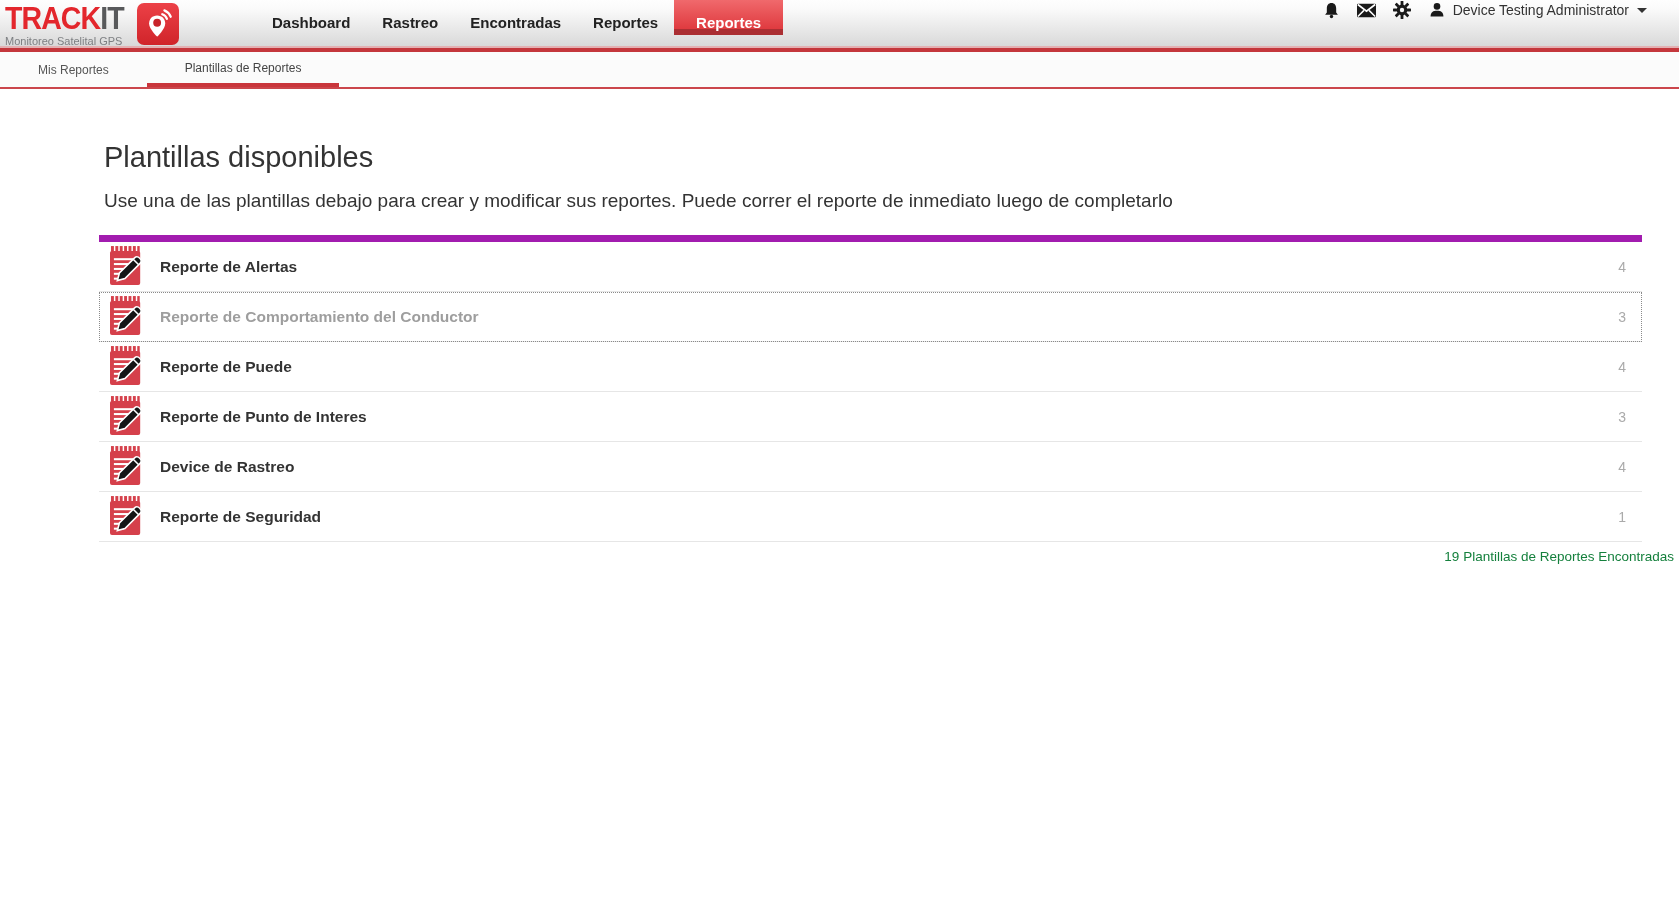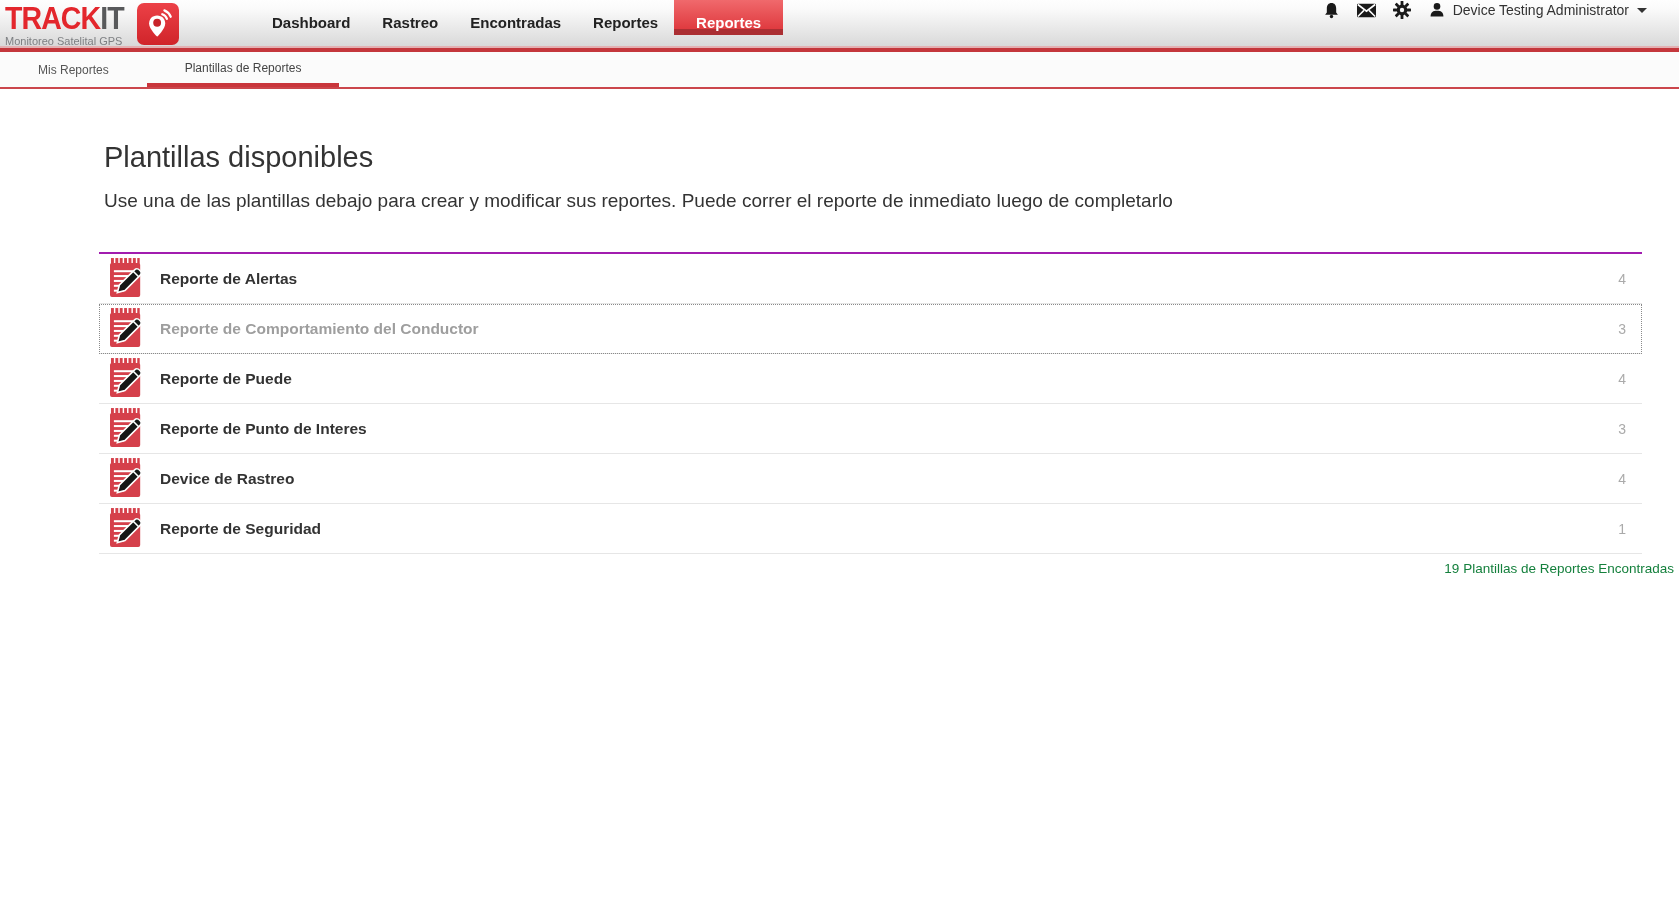--- a/index.html
+++ b/index.html
@@ -89,21 +89,21 @@
   .main { padding-left: 99px; padding-right: 0; }
   .page-title {
     margin: 52px 0 0 5px;
     font-size: 29px; font-weight: 400; color: #333333;
   }
   .page-subtitle {
     margin: 16px 0 0 5px;
     font-size: 19px; color: #333333;
   }
 
-  .tpl-list { width: 1543px; margin-top: 40px; border-top: 2px solid #a21caf; }
+  .tpl-list { width: 1543px; margin-top: 23px; border-top: 7px solid #a21caf; }
   .tpl-row {
     position: relative; height: 50px; background: #ffffff;
     border-bottom: 1px solid #e6e6e6;
     display: flex; align-items: center;
     cursor: pointer;
   }
   .tpl-row.hovered { outline: 1px dotted #8a8a8a; outline-offset: -1px; }
   .tpl-icon { margin-left: 11px; flex: 0 0 auto; display: flex; }
   .tpl-name { margin-left: 13px; font-size: 15.5px; font-weight: bold; color: #333333; }
   .tpl-row.hovered .tpl-name { color: #9e9e9e; }

